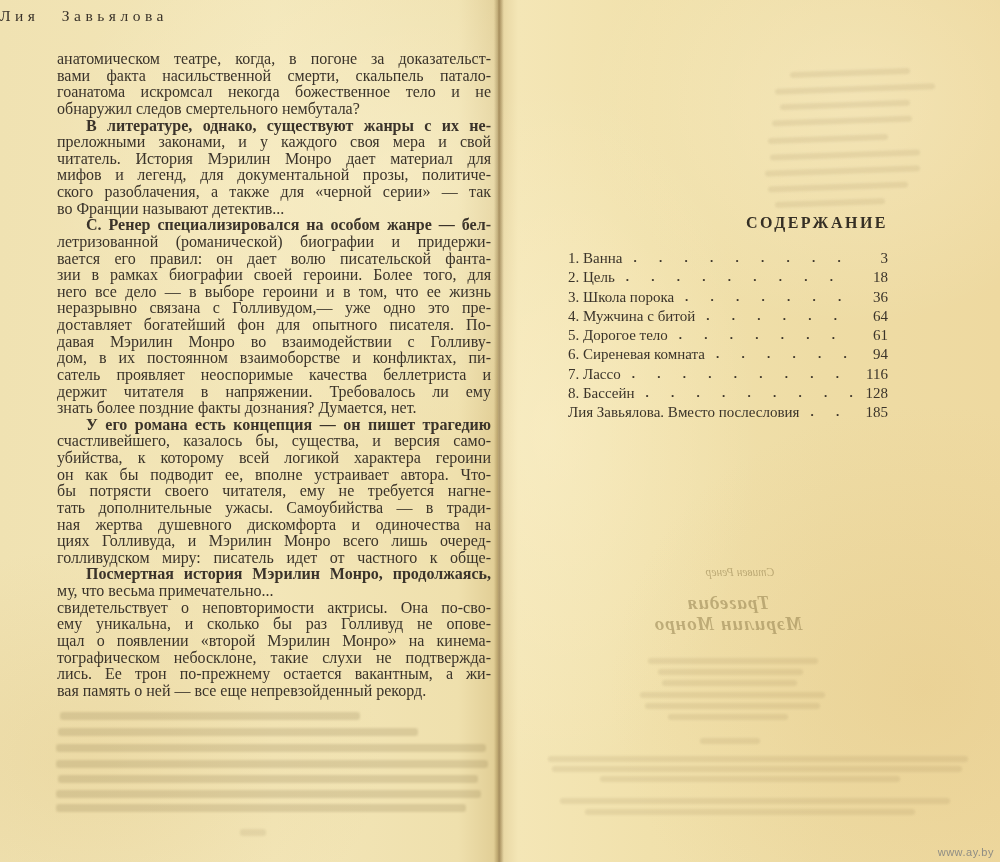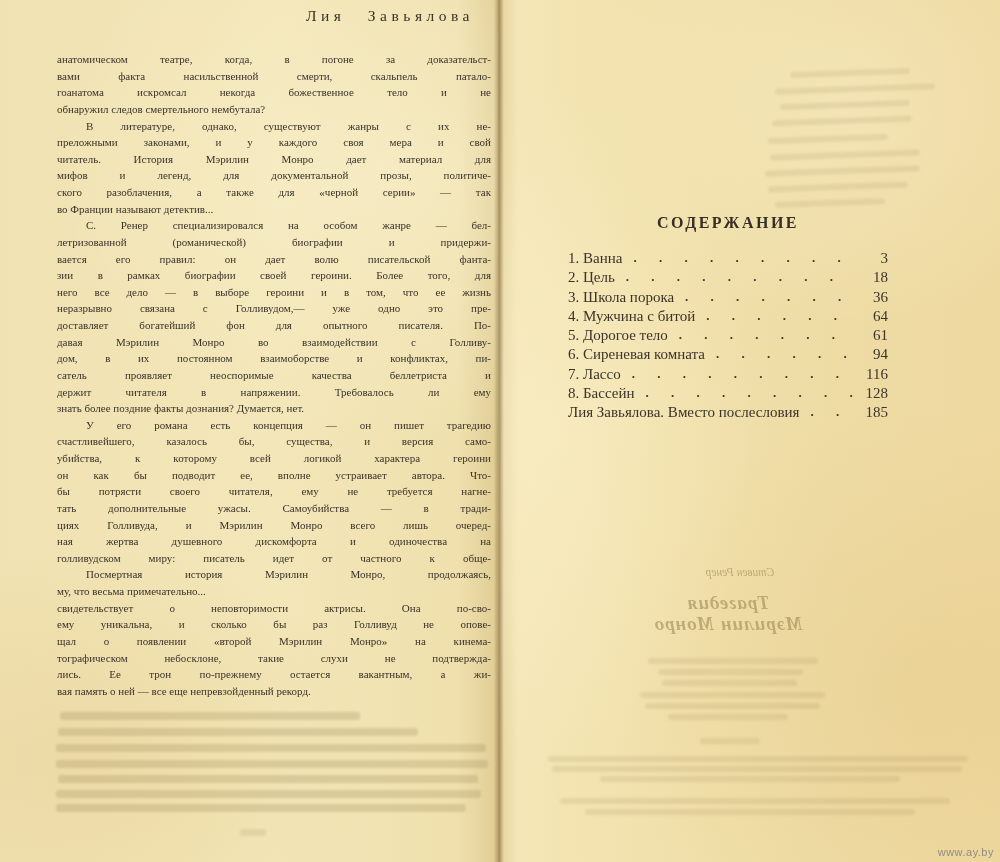--- a/index.html
+++ b/index.html
@@ -22,35 +22,35 @@
       radial-gradient(ellipse 420px 380px at 85% 80%, rgba(225,190,120,.28), rgba(0,0,0,0) 75%),
       radial-gradient(ellipse 300px 500px at 10% 50%, rgba(255,246,214,.35), rgba(0,0,0,0) 70%),
       linear-gradient(90deg,#c9b27e 0%,#e8d7a4 1%,#f4e6b6 4%,#f1e1ac 30%,#eedca5 65%,#eed9a0 100%);
   }
   #spine-shadow{position:absolute;top:0;left:494px;width:10px;height:862px;
     background:linear-gradient(90deg, rgba(0,0,0,0) 0%, rgba(120,95,50,.35) 45%, rgba(120,95,50,.45) 55%, rgba(0,0,0,0) 100%);}
 
   
   #left-text-block{
     position:absolute;left:57px;top:51px;width:434px;
-    font-size:11px;line-height:16.62px;color:#3a332a;
+    font-size:16px;line-height:16.62px;color:#3a332a;
     font-weight:500;
   }
   .tline{text-align:justify;text-align-last:justify;white-space:normal;}
   .tline.last{text-align-last:left;}
-  .tline.ind{text-indent:29px;}
+  .tline.ind{text-indent:29px;font-weight:bold;}
   #signature{
-    margin-top:7px;text-align:right;padding-right:24px;
+    margin-top:7px;padding-right:24px;
     letter-spacing:4.5px;word-spacing:14px;font-size:15.5px;color:#3a332a;
   }
 
   
   #toc-block{position:absolute;left:70px;top:214px;width:320px;color:#3b342a;}
   #toc-heading{
-    text-align:center;font-weight:bold;font-size:16px;letter-spacing:2.5px;
+    text-align:right;font-weight:bold;font-size:16px;letter-spacing:2.5px;
     margin-bottom:19px;color:#352f25;
   }
   .toc-row{display:flex;align-items:flex-start;line-height:14.9px;margin-bottom:4.4px;font-size:15px;}
   .toc-title{white-space:nowrap;}
   .toc-dots{flex:1;overflow:hidden;white-space:nowrap;letter-spacing:9.5px;margin:0 4px 0 11px;font-weight:bold;font-size:13px;}
   .toc-page{min-width:30px;text-align:right;white-space:nowrap;}
 
   
   .ghost-bar{position:absolute;background:rgba(130,108,64,.20);filter:blur(1.3px);border-radius:3px;height:8px;}
   .ghost-bar.faint{background:rgba(130,108,64,.12);}
@@ -95,22 +95,22 @@
         <div class="tline">дом, в их постоянном взаимоборстве и конфликтах, пи-</div>
         <div class="tline">сатель проявляет неоспоримые качества беллетриста и</div>
         <div class="tline">держит читателя в напряжении. Требовалось ли ему</div>
         <div class="tline last">знать более поздние факты дознания? Думается, нет.</div>
         <div class="tline ind">У его романа есть концепция — он пишет трагедию</div>
         <div class="tline">счастливейшего, казалось бы, существа, и версия само-</div>
         <div class="tline">убийства, к которому всей логикой характера героини</div>
         <div class="tline">он как бы подводит ее, вполне устраивает автора. Что-</div>
         <div class="tline">бы потрясти своего читателя, ему не требуется нагне-</div>
         <div class="tline">тать дополнительные ужасы. Самоубийства — в тради-</div>
+        <div class="tline">ная жертва душевного дискомфорта и одиночества на</div>
         <div class="tline">циях Голливуда, и Мэрилин Монро всего лишь очеред-</div>
-        <div class="tline">ная жертва душевного дискомфорта и одиночества на</div>
         <div class="tline">голливудском миру: писатель идет от частного к обще-</div>
         <div class="tline ind">Посмертная история Мэрилин Монро, продолжаясь,</div>
         <div class="tline last">му, что весьма примечательно...</div>
         <div class="tline">свидетельствует о неповторимости актрисы. Она по-сво-</div>
         <div class="tline">ему уникальна, и сколько бы раз Голливуд не опове-</div>
         <div class="tline">щал о появлении «второй Мэрилин Монро» на кинема-</div>
         <div class="tline">тографическом небосклоне, такие слухи не подтвержда-</div>
         <div class="tline">лись. Ее трон по-прежнему остается вакантным, а жи-</div>
         <div class="tline last">вая память о ней — все еще непревзойденный рекорд.</div>
       </div>

